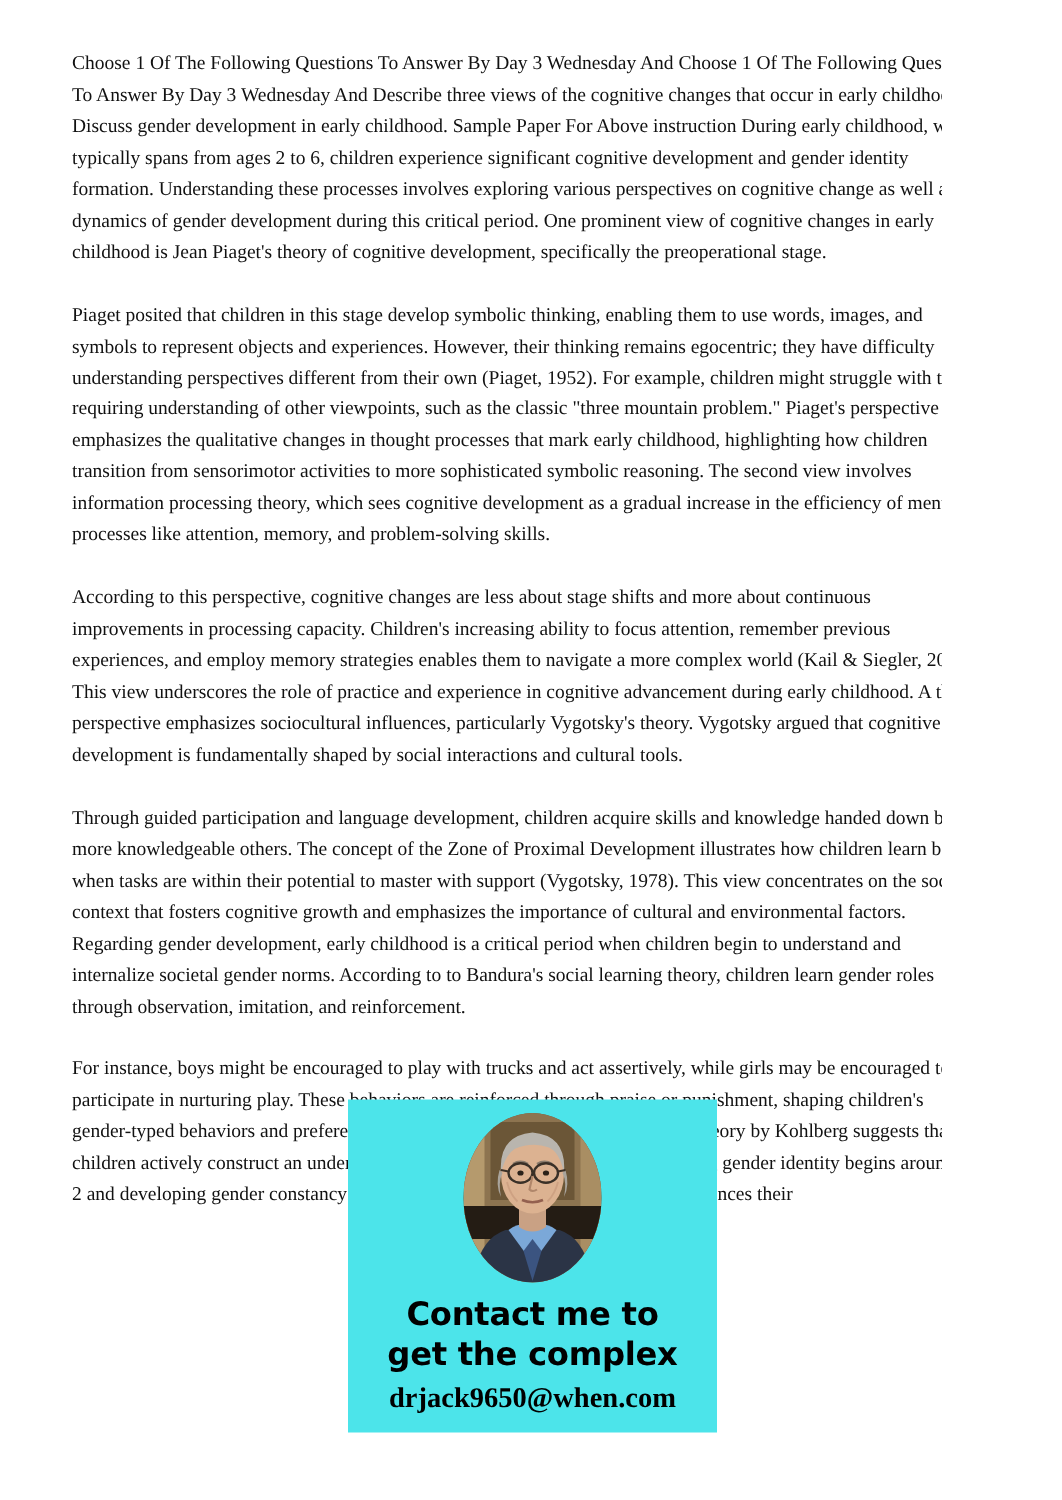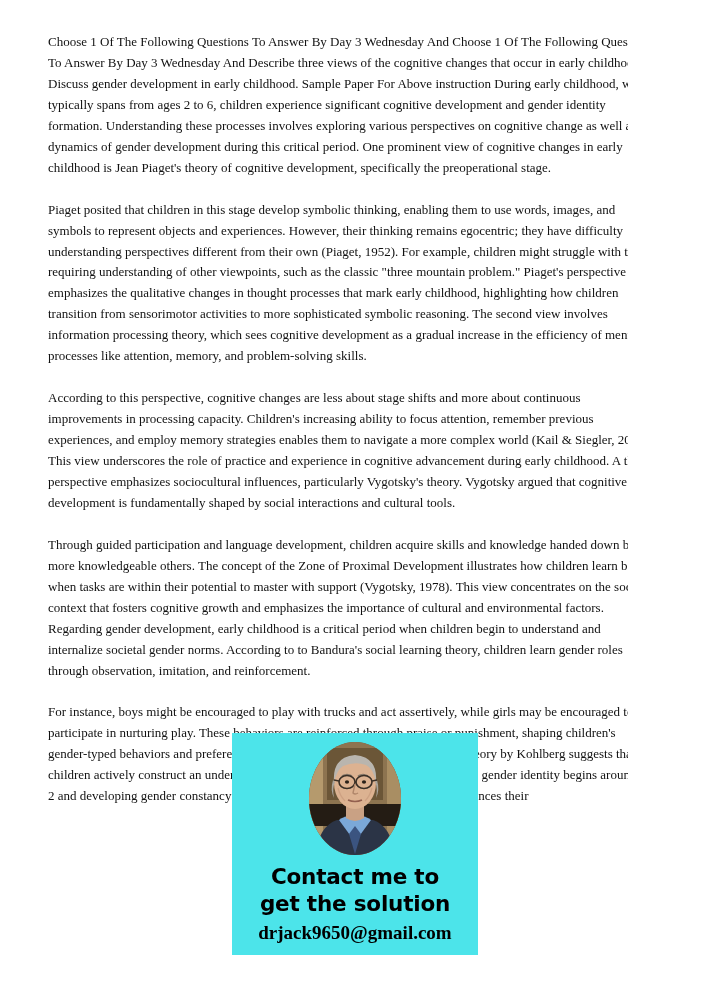--- a/index.html
+++ b/index.html
@@ -136,20 +136,20 @@
 
         <path d="M39 58 Q46 61 53 58" stroke="#93604f" stroke-width="1.7" fill="none"></path>
 
         <path d="M29 46 Q31 54 36 59" stroke="#c79a7c" stroke-width="1.2" fill="none" opacity="0.7"></path>
         <path d="M63 46 Q61 54 56 59" stroke="#c79a7c" stroke-width="1.2" fill="none" opacity="0.7"></path>
       </svg>
     </div>
 
     <div id="promo-lines">
       <div>Contact me to</div>
-      <div>get the solution</div>
+      <div>get the complex</div>
     </div>
 
-    <div id="promo-email">drjack9650@gmail.com</div>
+    <div id="promo-email">drjack9650@when.com</div>
 
   </div>
 
 </div>
 
 </body></html>

